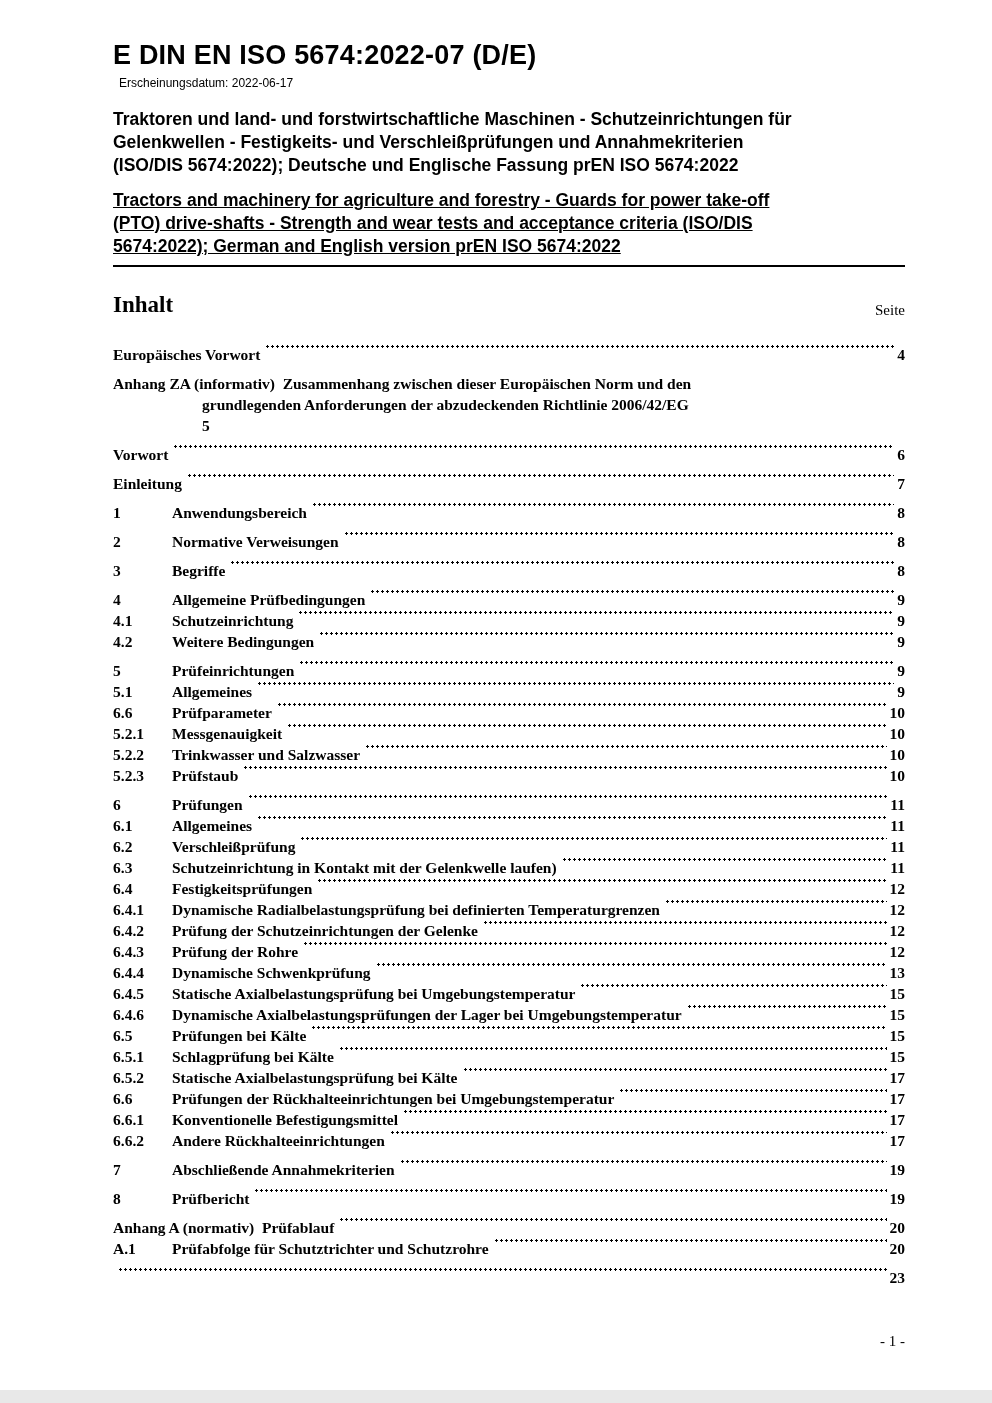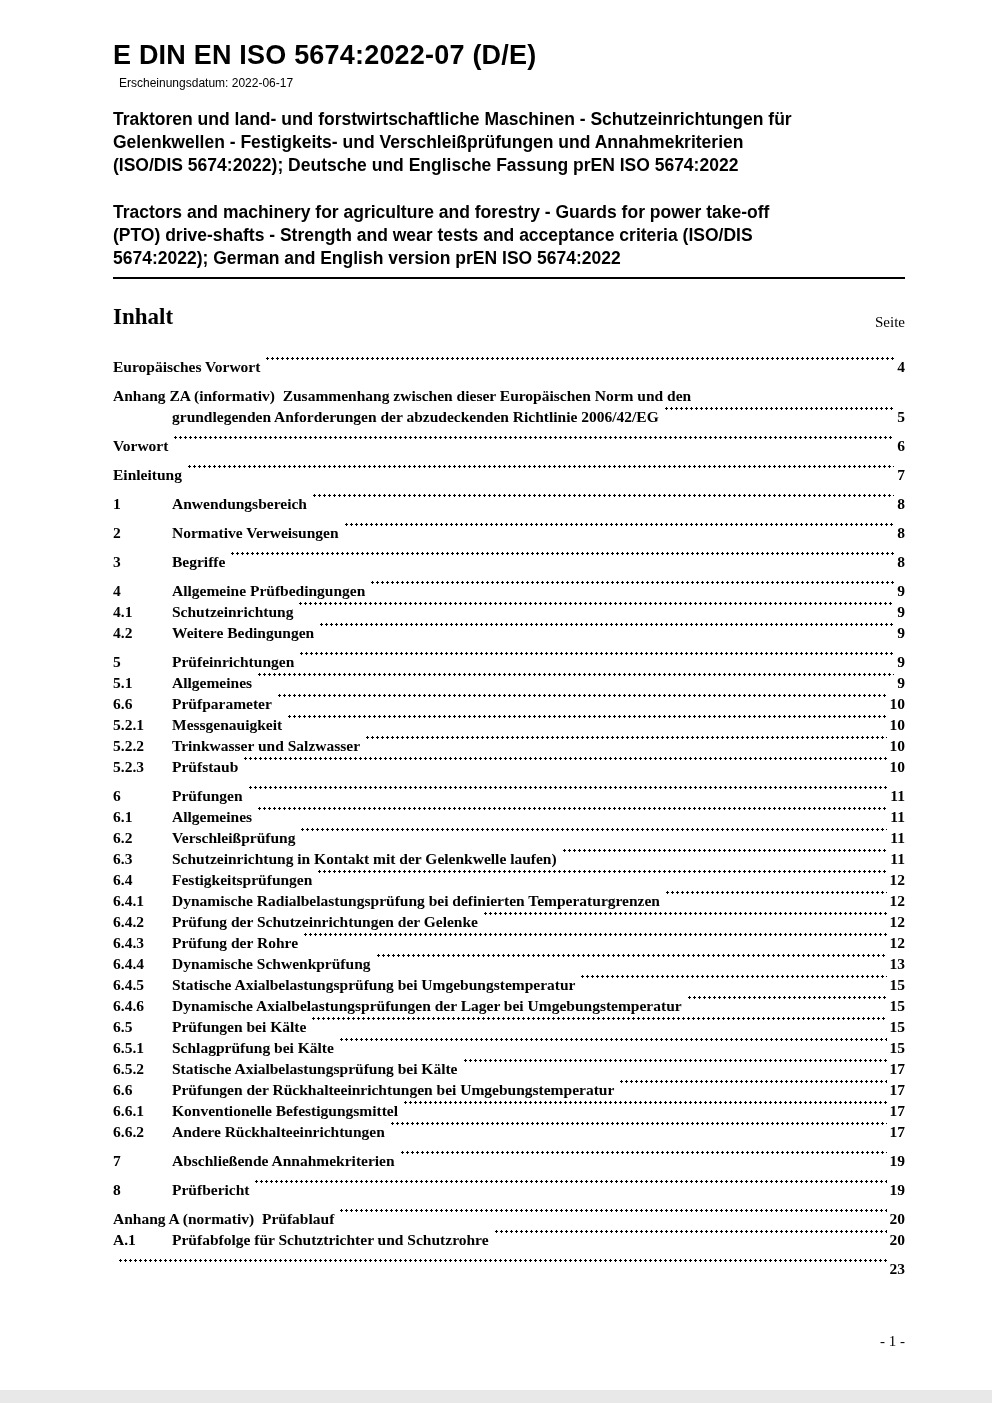--- a/index.html
+++ b/index.html
@@ -30,21 +30,21 @@
     margin:2px 0 0 6px;
   }
   .doc-subtitle{
     font-family:"Liberation Sans", sans-serif;
     font-weight:bold;
     font-size:17.5px;
     line-height:23px;
     margin:15px 0 0 0;
     white-space:pre-line;
   }
-  .doc-subtitle.en{margin-top:24px;}
+  .doc-subtitle.en{margin-top:12px;text-decoration:underline;}
   .rule{
     border:none;
     border-top:2.5px solid #000;
     margin:7px 0 0 0;
   }
   
   .toc-head{
     display:flex;
     justify-content:space-between;
     align-items:flex-end;
@@ -66,21 +66,21 @@
   .toc-group:last-child{margin-bottom:0;}
   .toc-row{
     display:flex;
     font-size:15.5px;
     font-weight:bold;
     line-height:21px;
   }
   .tnum{flex:0 0 59px;}
   .tlines{flex:1 1 auto;min-width:0;}
   .tline{display:flex;}
-  .tline.indent{margin-left:59px;}
+  .tline.indent{margin-left:89px;flex-direction:column;}
   .tline1{white-space:pre-wrap;}
   .etext{white-space:pre-wrap;}
   .leader{
     flex:1 1 auto;
     min-width:12px;
     align-self:stretch;
     margin:0 3px 0 5px;
     background-image:radial-gradient(circle,#000 1.05px,transparent 1.35px);
     background-size:5px 5px;
     background-repeat:repeat-x;

